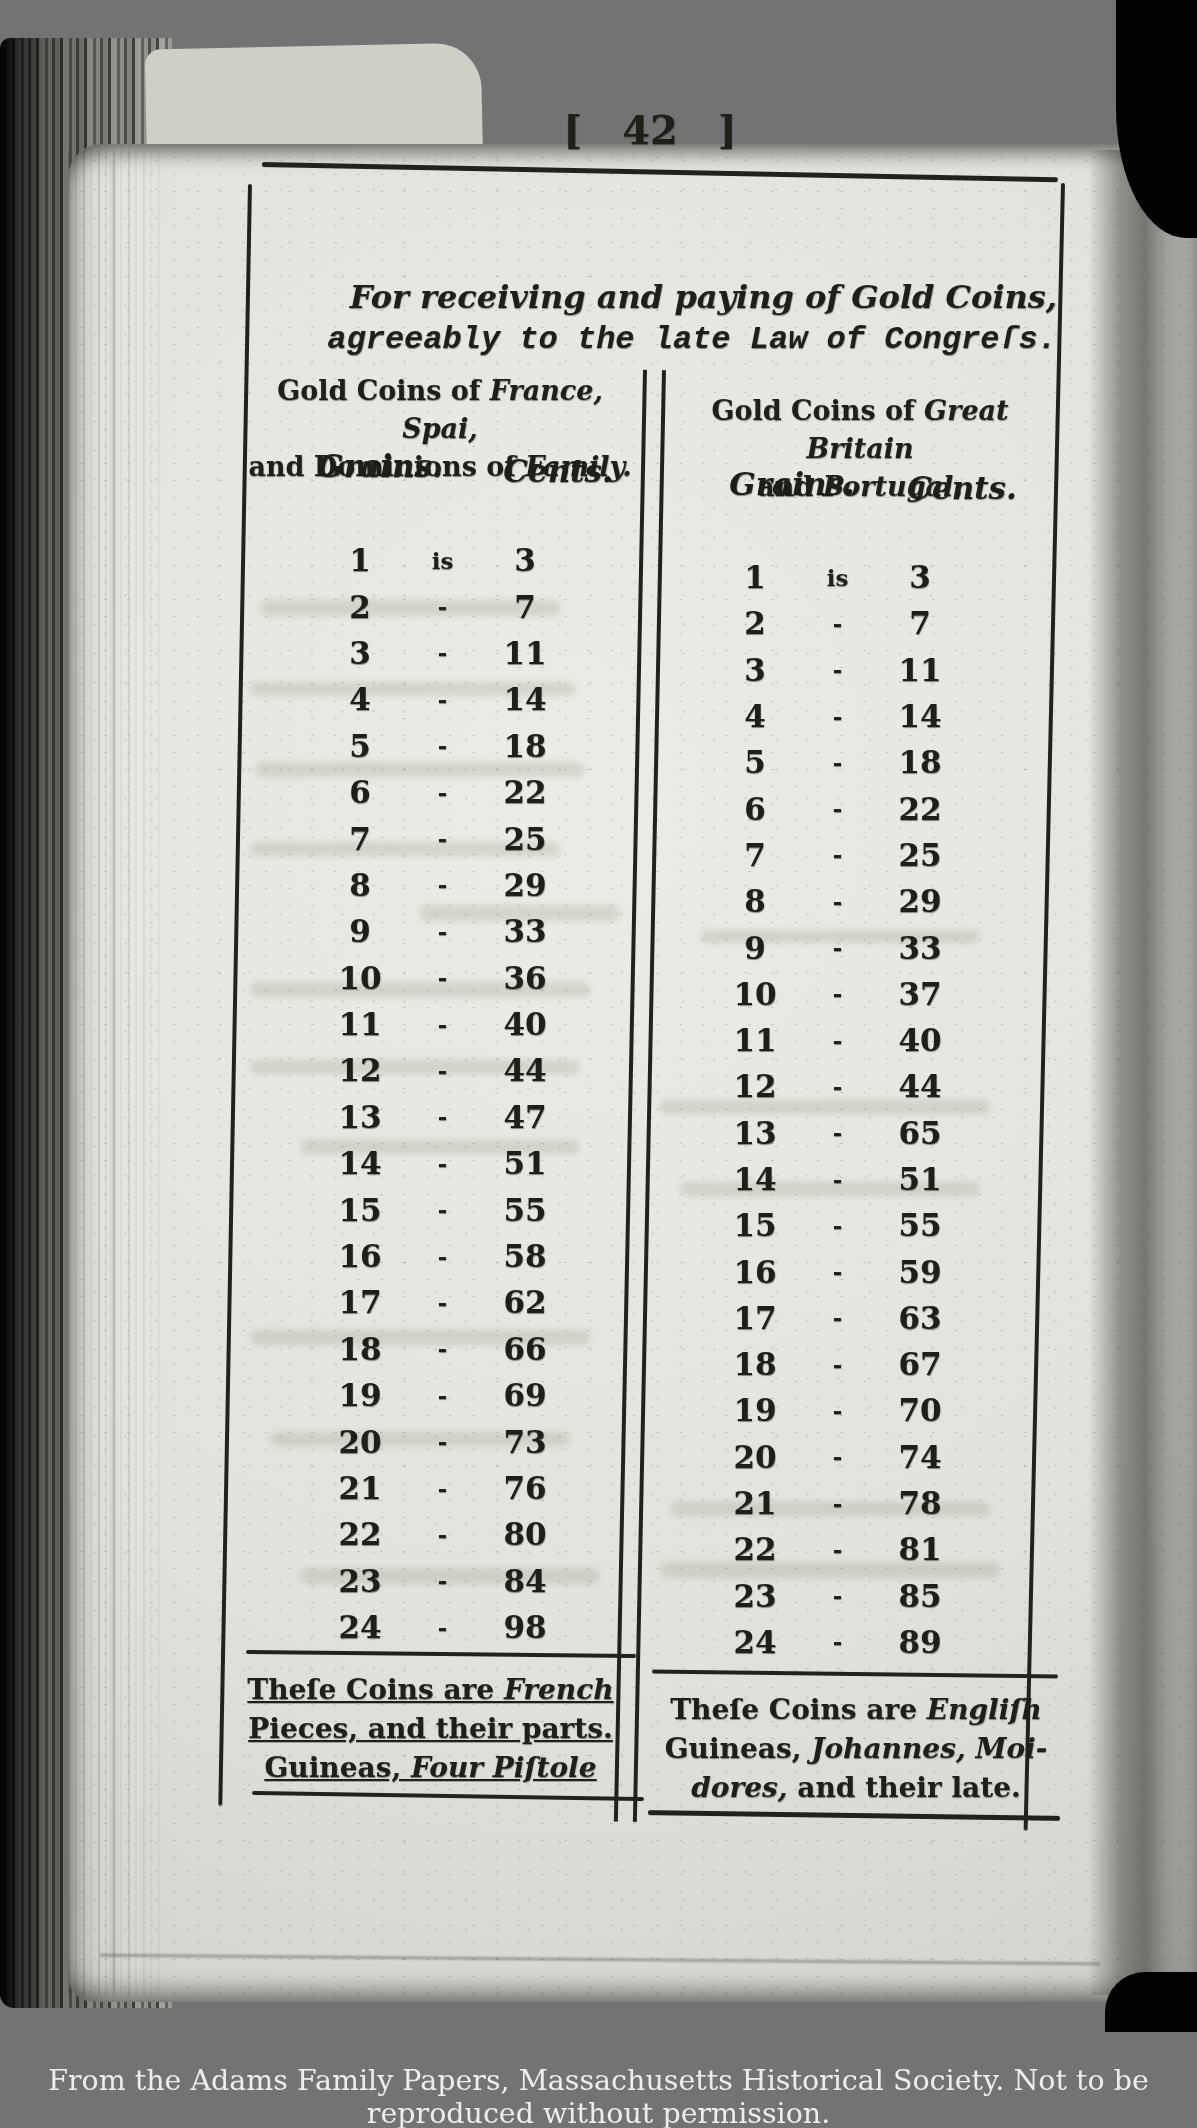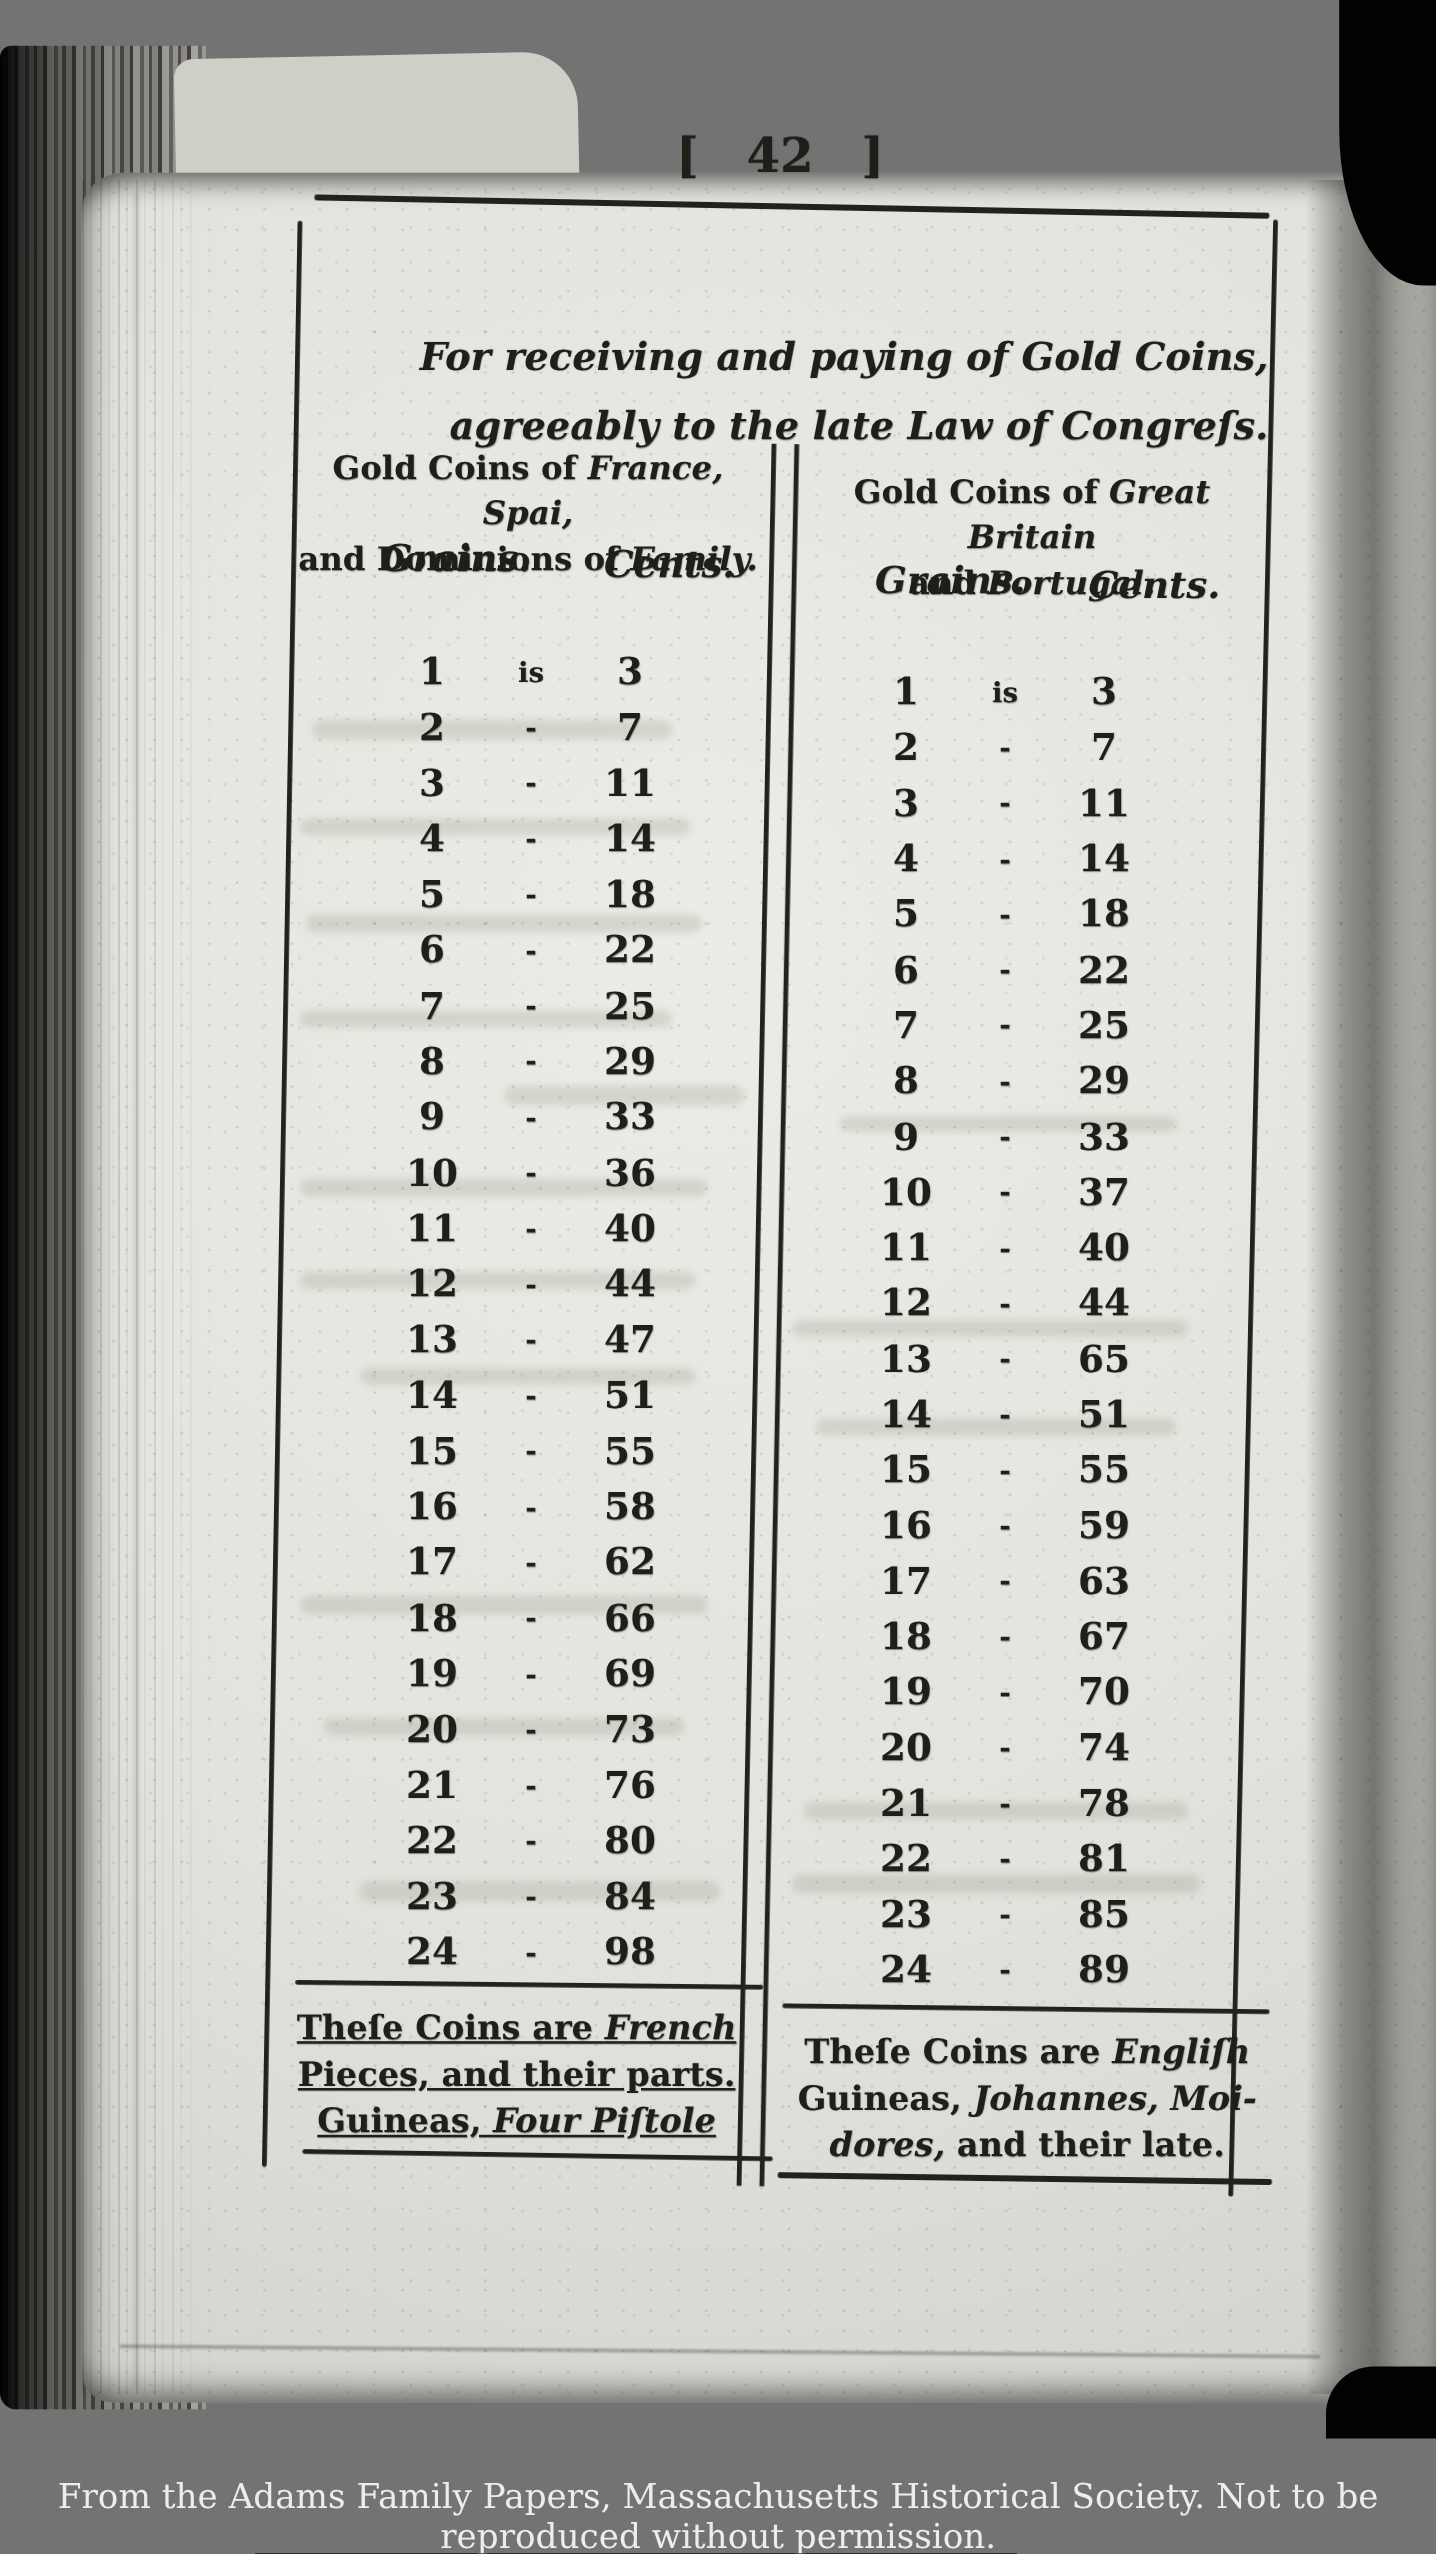--- a/index.html
+++ b/index.html
@@ -41,21 +41,21 @@
   .divider{position:absolute;left:643px;top:370px;width:15px;height:1452px;filter:blur(.4px);
     border-left:4px solid #23211d;border-right:4px solid #23211d;transform:rotate(1.15deg);transform-origin:top center;}
   .lcol-rule1{left:246px;top:1652px;width:390px;height:4px;transform:rotate(.6deg);}
   .rcol-rule1{left:652px;top:1672px;width:406px;height:4px;transform:rotate(.7deg);}
   .lcol-rule2{left:252px;top:1794px;width:392px;height:4px;transform:rotate(.9deg);}
   .rcol-rule2{left:648px;top:1813px;width:412px;height:4.5px;transform:rotate(.8deg);}
 
   .page-number{left:400px;top:106px;width:500px;text-align:center;font-size:40px;font-weight:700;word-spacing:26px;}
   .title{left:257px;top:204px;width:800px;text-align:center;font-size:45px;font-weight:700;letter-spacing:.55em;text-indent:.55em;}
   .subtitle{left:257px;width:800px;text-align:right;font-size:32px;font-style:italic;font-weight:700;}
-  .subtitle.s1{top:278px;} .subtitle.s2{top:336px;}
+  .subtitle.s1{top:278px;} .subtitle.s2{top:321px;font-family:Liberation Mono, monospace;}
   .col-header{text-align:center;font-size:27px;font-weight:700;line-height:38px;}
   .col-header .it{font-style:italic;}
   .lheader{left:238px;top:372px;width:404px;}
   .rheader{left:658px;top:392px;width:404px;}
   .gc-label{position:absolute;width:160px;text-align:center;font-size:31px;font-weight:700;font-style:italic;}
   .lgrains{left:300px;top:448px;} .lcents{left:478px;top:453px;}
   .rgrains{left:712px;top:466px;} .rcents{left:882px;top:470px;}
 
   .rows{position:absolute;width:280px;}
   .lrows{left:305px;top:537px;} .rrows{left:700px;top:554px;}

